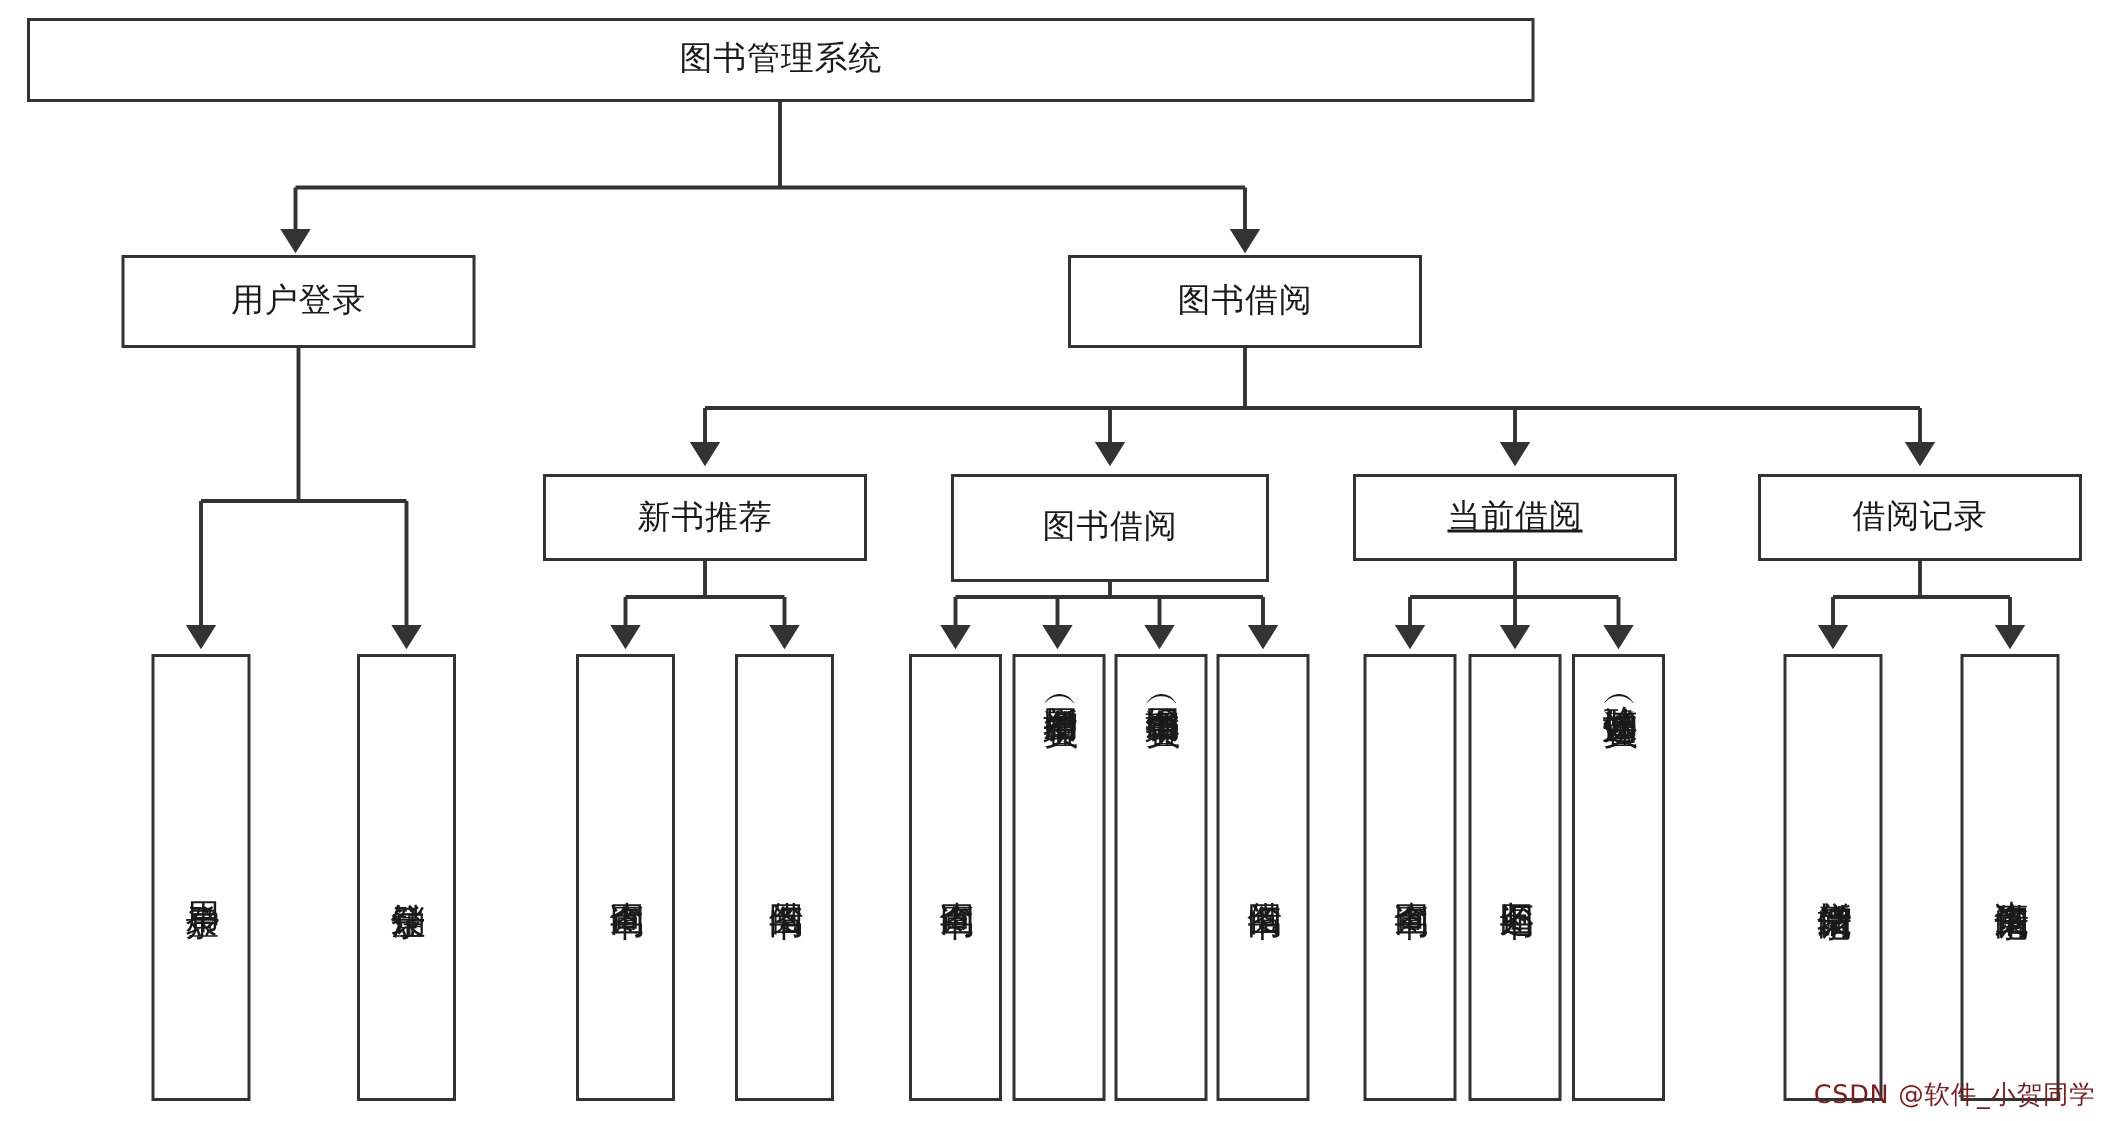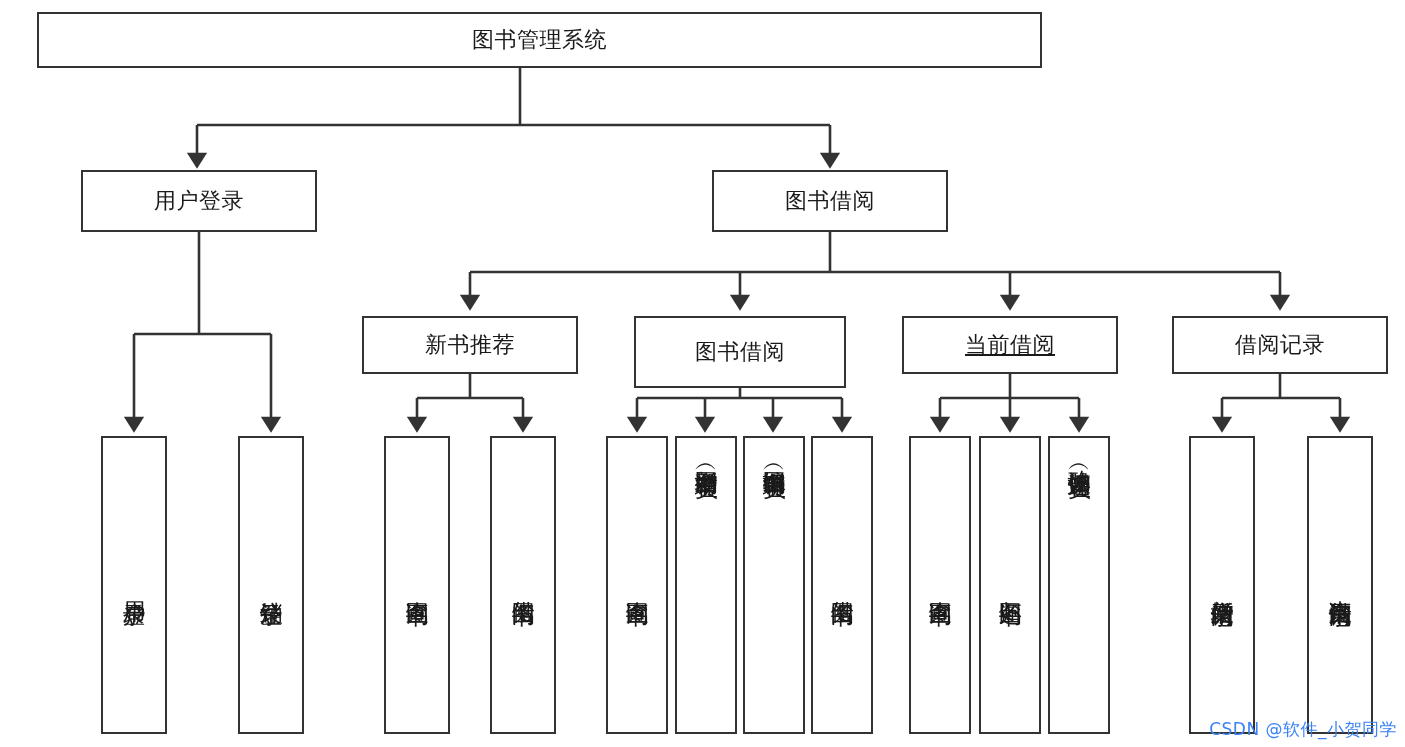--- a/index.html
+++ b/index.html
@@ -60,21 +60,21 @@
   }
   .node.vertical.vcenter {
     align-items: center;
     padding-top: 0;
   }
   #watermark {
     position: absolute;
     right: 8px;
     bottom: 6px;
     font-size: 17px;
-    color: #3b82f6;
+    color: #7f1d1d;
     letter-spacing: 0.5px;
     z-index: 9;
     white-space: nowrap;
     pointer-events: none;
   }
 </style>
 </head>
 <body>
 
 <div id="diagram-canvas">
@@ -122,21 +122,21 @@
       <path d="M1010,398 L1010,424" marker-end="url(#arrow)"></path>
       <path d="M1079,398 L1079,424" marker-end="url(#arrow)"></path>
 
       <path d="M1280,374 L1280,398"></path>
       <path d="M1222,398 L1340,398"></path>
       <path d="M1222,398 L1222,424" marker-end="url(#arrow)"></path>
       <path d="M1340,398 L1340,424" marker-end="url(#arrow)"></path>
     </g>
   </svg>
 
-  <div class="node horizontal" style="left:18px; top:12px; width:1005px; height:56px;margin-left:19px;">
+  <div class="node horizontal" style="left:18px; top:12px; width:1005px; height:56px;">
     <span class="node-label">图书管理系统</span>
   </div>
 
   <div class="node horizontal" style="left:81px; top:170px; width:236px; height:62px;">
     <span class="node-label">用户登录</span>
   </div>
   <div class="node horizontal" style="left:712px; top:170px; width:236px; height:62px;">
     <span class="node-label">图书借阅</span>
   </div>
 

